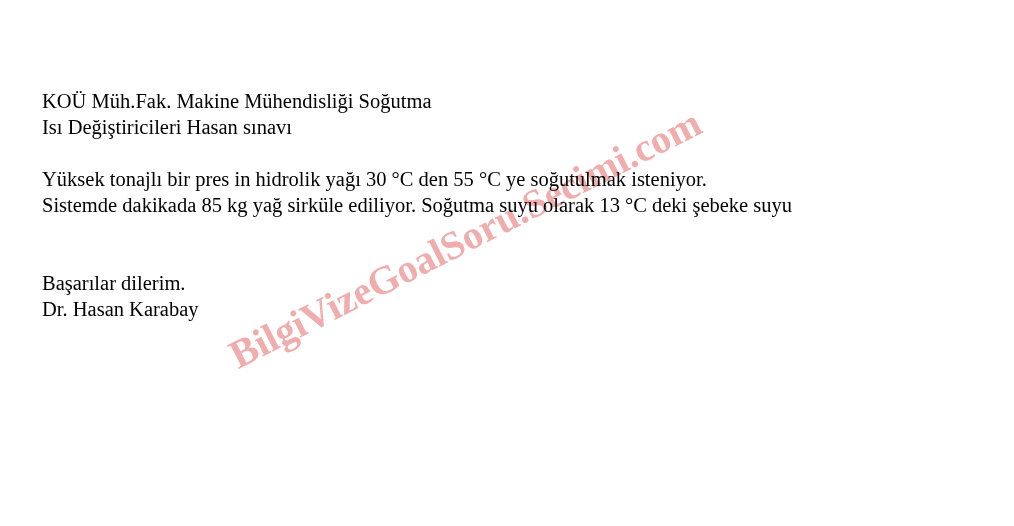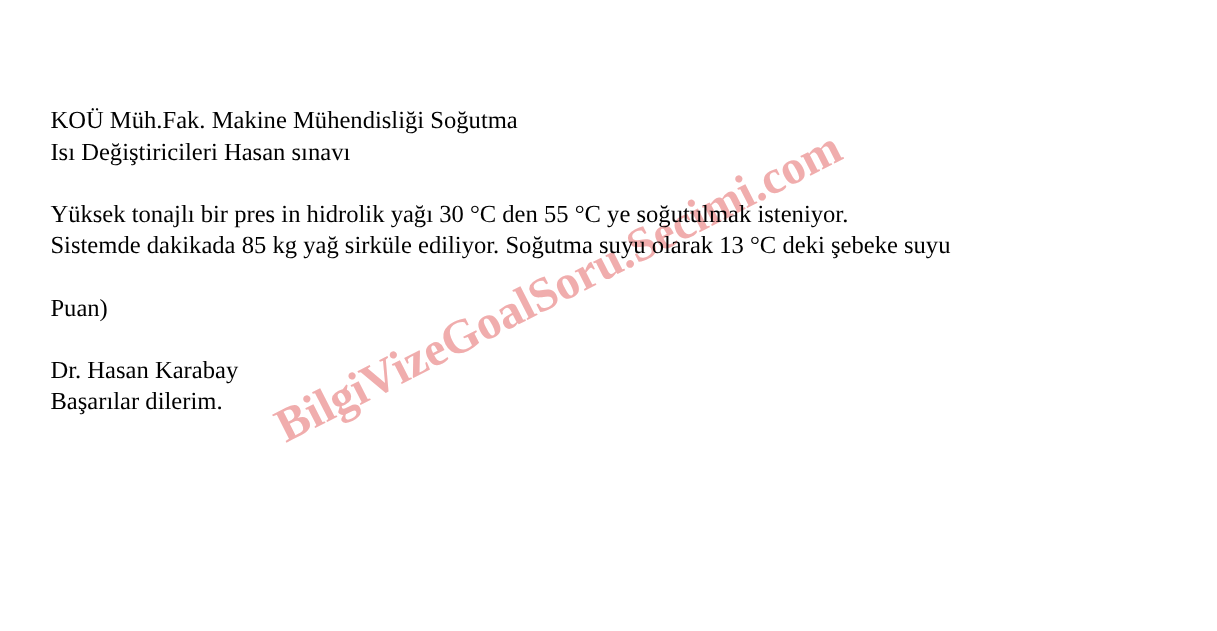--- a/index.html
+++ b/index.html
@@ -75,22 +75,21 @@
     <div class="line">KOÜ Müh.Fak. Makine Mühendisliği Soğutma</div>
     <div class="line">Isı Değiştiricileri Hasan sınavı</div>
 
     <div class="gap"></div>
 
     <div class="line">Yüksek tonajlı bir pres in hidrolik yağı 30 °C den 55 °C ye soğutulmak isteniyor.</div>
     <div class="line">Sistemde dakikada 85 kg yağ sirküle ediliyor. Soğutma suyu olarak 13 °C deki şebeke suyu</div>
 
     <div class="gap"></div>
 
-    <div class="line">Puan)</div>
 
     <div class="gap"></div>
 
+    <div class="line">Başarılar dilerim.</div>
     <div class="line">Dr. Hasan Karabay</div>
-    <div class="line">Başarılar dilerim.</div>
 
   </div>
 
 </div>
 
 </body></html>

